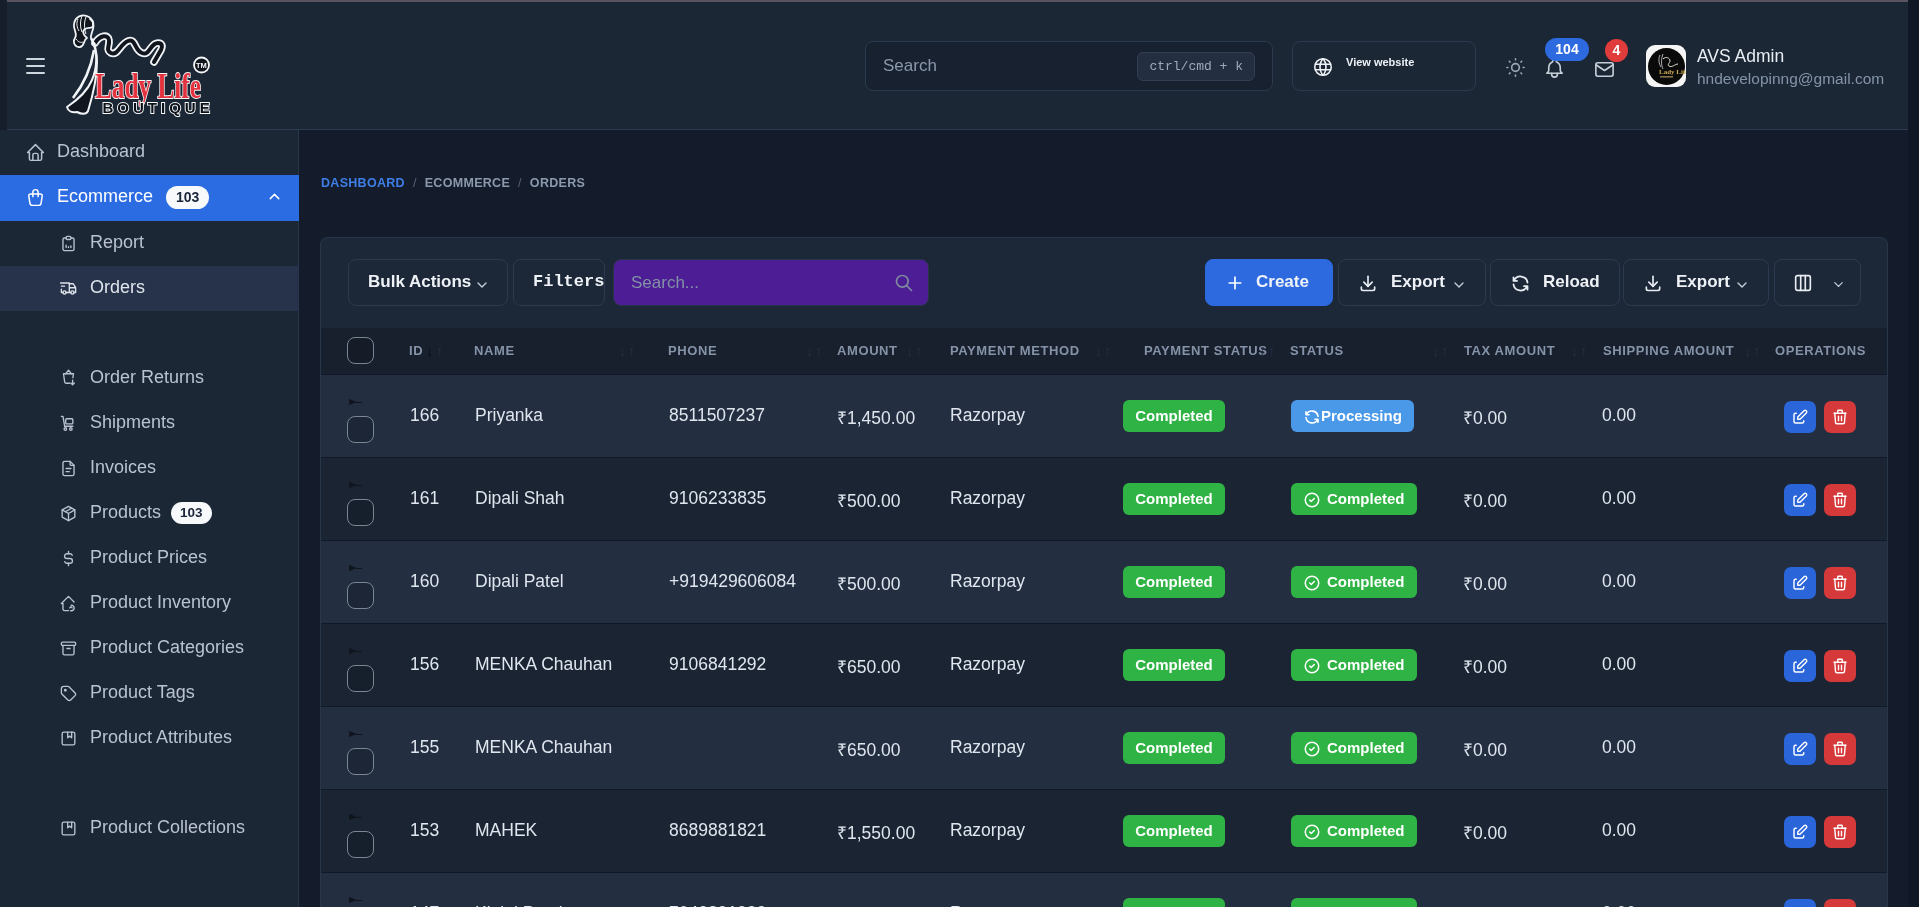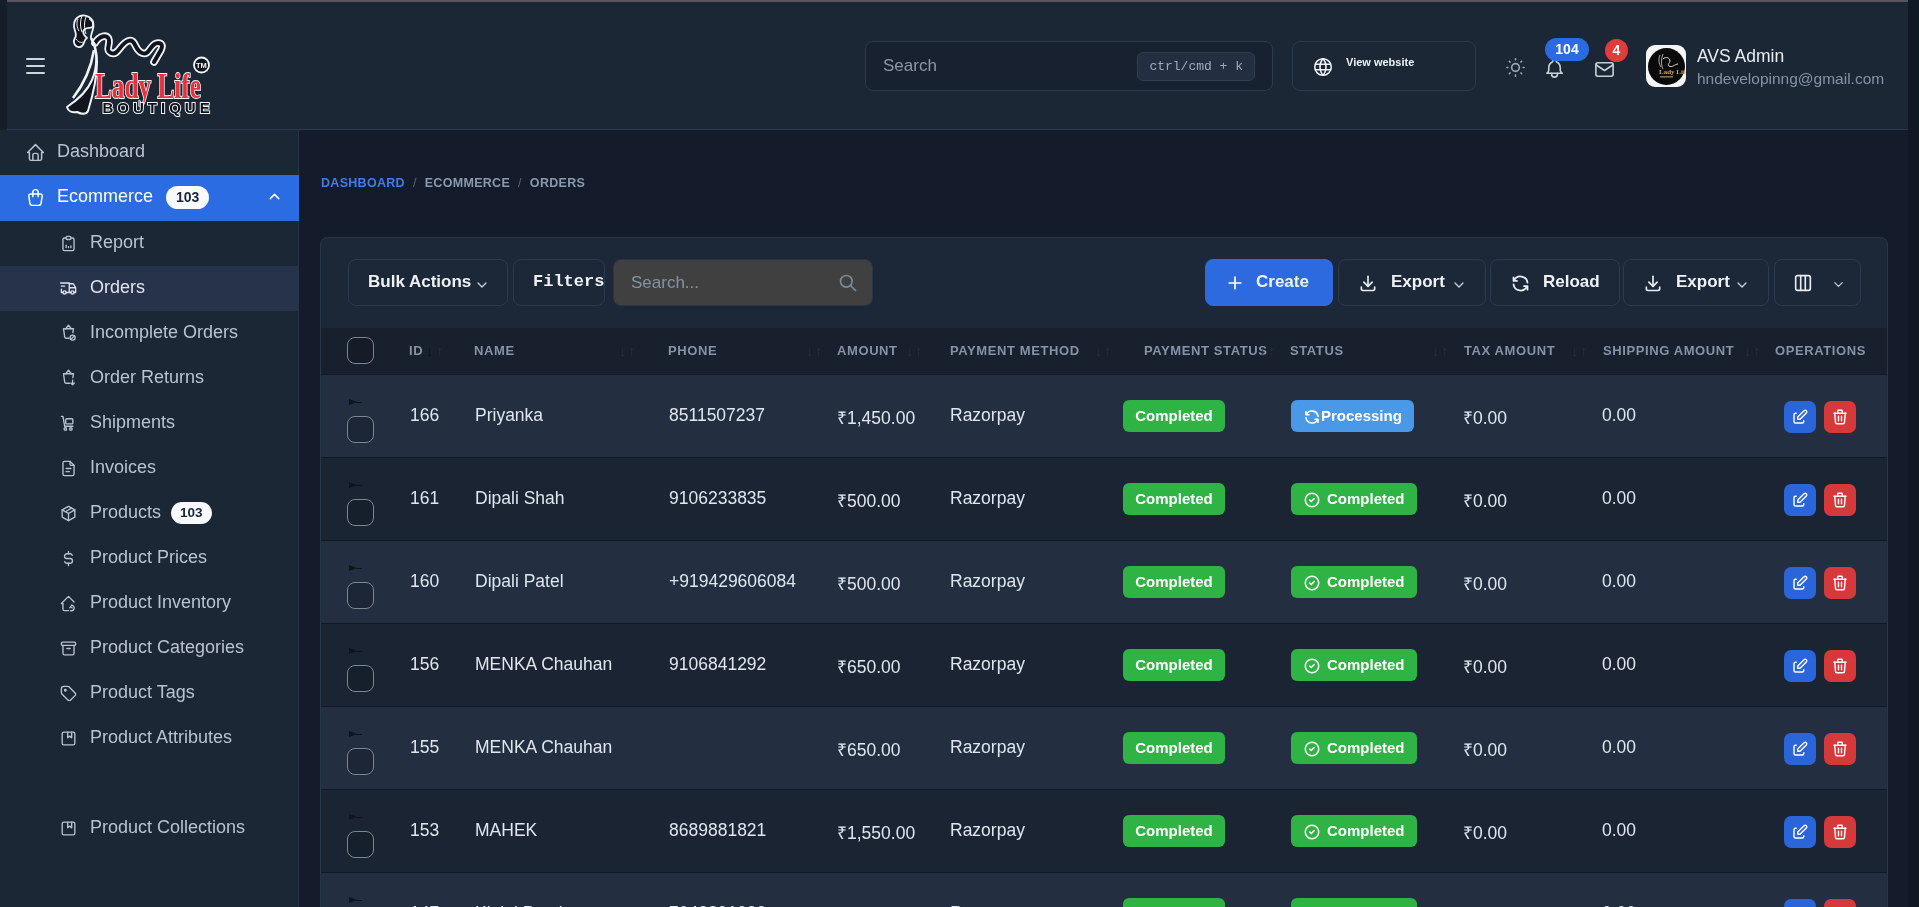--- a/index.html
+++ b/index.html
@@ -43,21 +43,21 @@
 
 
 #bc { position:absolute; left:321px; top:176px; font-size:12.5px; font-weight:700; letter-spacing:0.3px; color:#8b99ad; }
 #bc .b { color:#3e7ee6; }
 #bc .s { color:#556379; padding:0 8px; font-weight:400; }
 #card { position:absolute; left:320px; top:237px; width:1568px; height:670px; background:#1c2737; border:1px solid #283649; border-bottom:none; border-radius:8px 8px 0 0; }
 .btn { position:absolute; top:21px; height:47px; border:1px solid #2c3a50; border-radius:8px; color:#eef2f7; font-size:17px; font-weight:700; }
 .btn .lbl { position:absolute; top:12px; }
 #b-bulk { left:27px; width:160px; }
 #b-filters { left:192px; width:92px;font-family:Liberation Mono, monospace; }
-#tsearch { position:absolute; left:292px; top:21px; width:260px; height:47px; background:#404040; border:1px solid #28364a; border-radius:8px; }
+#tsearch { position:absolute; left:292px; top:21px; width:316px; height:47px; background:#4c1d95; border:1px solid #28364a; border-radius:8px; }
 #tsearch .ph { position:absolute; left:17px; top:13px; font-size:17px; color:#8392a5; }
 #b-create { left:884px; width:128px; background:#2d6ae0; border-color:#2d6ae0; }
 #b-export1 { left:1017px; width:148px; }
 #b-reload { left:1169px; width:130px; }
 #b-export2 { left:1302px; width:146px; }
 #b-cols { left:1453px; width:87px; }
 .caret { position:absolute; top:17px; }
 
 
 #thead { position:absolute; left:0; top:90px; width:1566px; height:46px; background:#18202e; }
@@ -180,29 +180,20 @@
     </div>
     <div class="smi" id="smi-orders" style="top:136px">
       <svg class="ic" width="19" height="19" viewBox="0 0 24 24" fill="none" stroke="currentColor" stroke-width="1.7" stroke-linecap="round" stroke-linejoin="round">
           <circle cx="7" cy="17" r="2"></circle>
           <circle cx="17" cy="17" r="2"></circle>
           <path d="M5 17h-2v-4m-1 -8h11v12m-4 0h6m4 0h2v-6h-8m0 -5h5l3 5"></path>
           <path d="M3 9l4 0"></path>
         </svg>
       <span class="tx">Orders</span>
     </div>
-    <div class="smi" style="top:181px">
-      <svg class="ic" width="19" height="19" viewBox="0 0 24 24" fill="none" stroke="currentColor" stroke-width="1.7" stroke-linecap="round" stroke-linejoin="round">
-          <path d="M17.5 11l.8 -5h-12.6l1.5 10.5a2 2 0 0 0 2 1.5h3.3"></path>
-          <path d="M8.5 6l3.5 -4.5l3.5 4.5"></path>
-          <circle cx="17.2" cy="17.2" r="3.2"></circle>
-          <path d="M15 19.4l4.4 -4.4"></path>
-        </svg>
-      <span class="tx">Incomplete Orders</span>
-    </div>
     <div class="smi" style="top:226px">
       <svg class="ic" width="19" height="19" viewBox="0 0 24 24" fill="none" stroke="currentColor" stroke-width="1.7" stroke-linecap="round" stroke-linejoin="round">
           <path d="M17.5 11l.8 -5h-12.6l1.5 10.5a2 2 0 0 0 2 1.5h4.3"></path>
           <path d="M8.5 6l3.5 -4.5l3.5 4.5"></path>
           <path d="M17.2 14v6m0 0l-2.2 -2.2m2.2 2.2l2.2 -2.2"></path>
         </svg>
       <span class="tx">Order Returns</span>
     </div>
     <div class="smi" style="top:271px">
       <svg class="ic" width="19" height="19" viewBox="0 0 24 24" fill="none" stroke="currentColor" stroke-width="1.7" stroke-linecap="round" stroke-linejoin="round">

